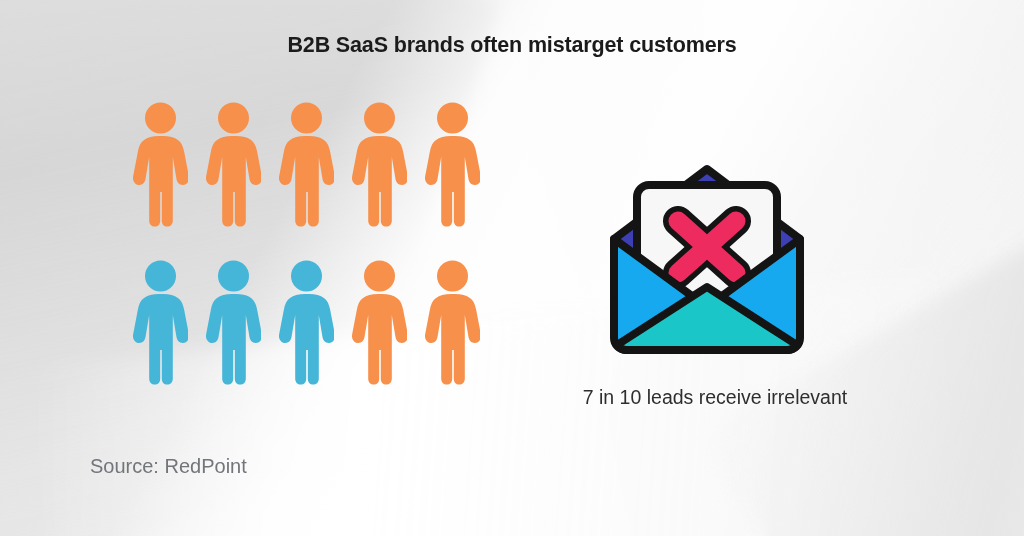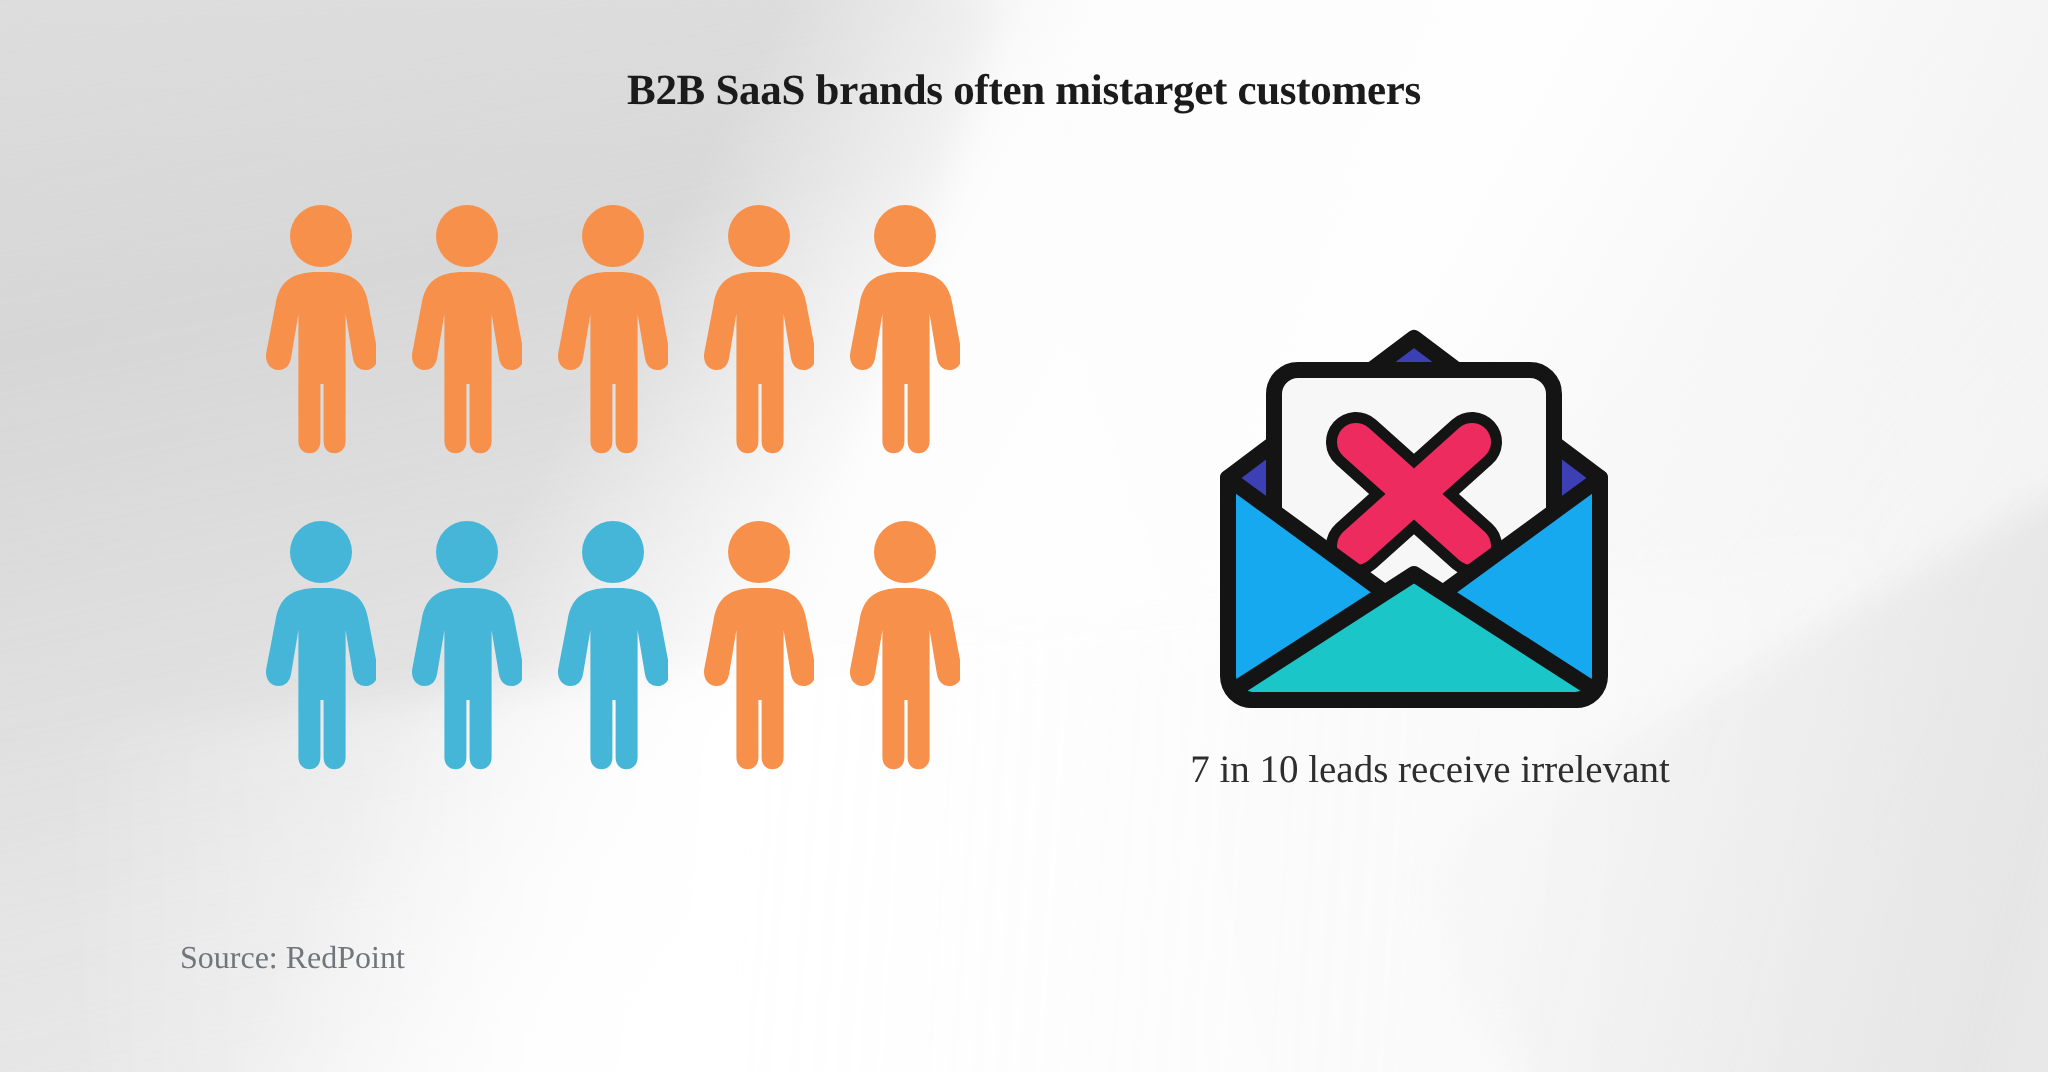--- a/index.html
+++ b/index.html
@@ -13,21 +13,20 @@
     font-family: "Liberation Sans", sans-serif;
     background: #efefef;
   }
 
   #canvas {
     position: relative;
     width: 1024px;
     height: 536px;
     overflow: hidden;
     background: #5eead4;
-    font-family: Liberation Serif, serif;
   }
 
   
   .bg-layer {
     position: absolute;
     inset: 0;
     pointer-events: none;
   }
   .bg-base {
     background: linear-gradient(112deg,
@@ -153,30 +152,30 @@
     top: 369px;
     width: 430px;
     text-align: center;
     font-size: 19.5px;
     line-height: 33px;
     color: #2e2e2e;
   }
   .caption-line {
     display: block;
     white-space: nowrap;
+    margin-top: 12px;
   }
 
   
   #source {
     position: absolute;
     left: 90px;
     top: 455px;
-    font-size: 16px;
+    font-size: 20px;
     color: #72757a;
-    margin-top: 16px;
   }
 </style>
 </head>
 <body>
 
 <div id="canvas">
 
   <div class="bg-layer bg-base"></div>
   <div class="bg-swoosh-c"></div>
   <div class="bg-swoosh-b"></div>

